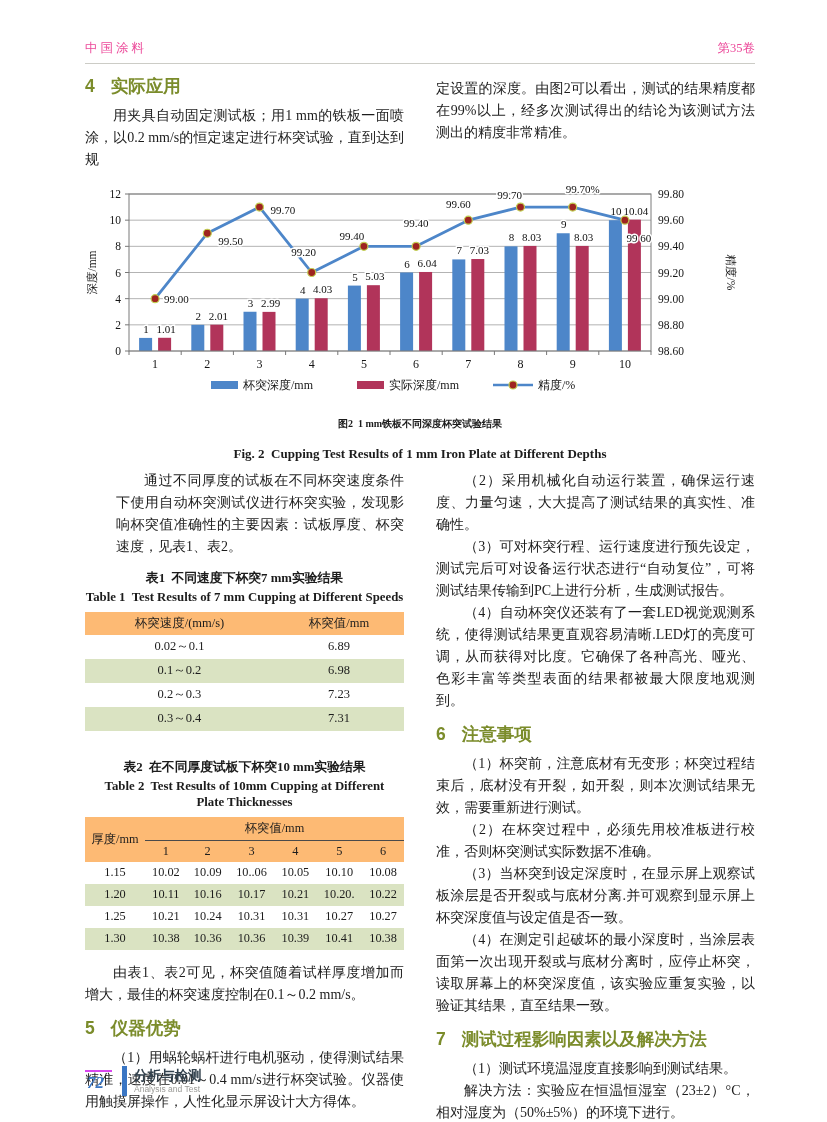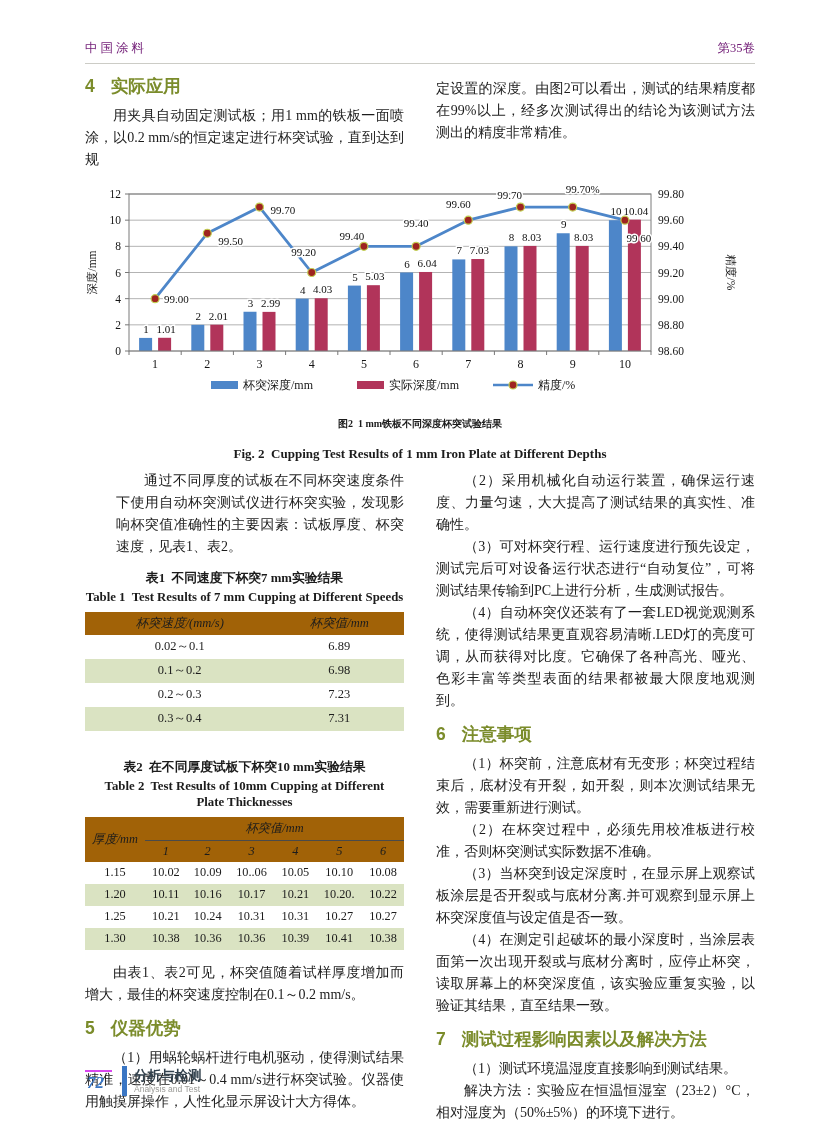--- a/index.html
+++ b/index.html
@@ -3,42 +3,42 @@
 <meta charset="utf-8">
 <style>
   html,body{margin:0;padding:0;background:#ffffff;}
   .page{
     width:827px;height:1122px;position:relative;box-sizing:border-box;
     padding:40px 72px 0 85px;background:#ffffff;overflow:hidden;
     font-family:"Liberation Serif","DejaVu Serif",serif;color:#1c1c1c;
   }
   
   .runhead{display:flex;justify-content:space-between;align-items:flex-end;
-    color:#701a75;font-size:12.5px;padding-bottom:6px;border-bottom:1px solid #ccccc6;gap:12px;}
+    color:#ec4899;font-size:12.5px;padding-bottom:6px;border-bottom:1px solid #ccccc6;gap:12px;}
   .runhead .jn{letter-spacing:3px;}
   
   .two-col{display:flex;gap:32px;}
   .col{width:323px;}
   
   h2.sec{font-family:"Liberation Sans","DejaVu Sans",sans-serif;color:#7b8c2b;
     font-size:17.5px;font-weight:bold;margin:12px 0 7px 0;line-height:1.25;}
   h2.sec .sec-num{margin-right:16px;}
   
   p.body{font-size:14px;line-height:22px;text-align:justify;margin:0;}
   p.indent{text-indent:2em;}
   
   figure{margin:10px 0 2px 0;text-align:center;}
   #chart svg{display:block;margin:0 auto;}
   .cap-cn{font-weight:bold;font-size:10px;margin-top:4px;white-space:pre-wrap;}
   .cap-en{font-weight:bold;font-size:13px;white-space:pre-wrap;margin-top:15px;}
   
   .tbl-cap-cn{text-align:center;font-weight:bold;font-size:12.8px;margin:12px 0 2px;white-space:pre-wrap;}
   .tbl-cap-en{text-align:center;font-weight:bold;font-size:12.8px;line-height:1.3;white-space:pre-wrap;}
   .tbl{width:100%;border-collapse:collapse;font-size:12.5px;text-align:center;margin-top:6px;}
-  .tbl th{background:#a16207;font-weight:normal;padding:3px 2px;font-style:italic;}
+  .tbl th{background:#fdba74;font-weight:normal;padding:3px 2px;}
   .tbl td{padding:3.5px 2px;}
   .tbl tbody tr:nth-child(even) td{background:#dae3c2;}
   .t2 .grp{border-bottom:1px solid #4a4a4a;}
   .t2 th,.t2 td{font-size:12.3px;}
   
   .footer{position:absolute;left:85px;bottom:26px;display:flex;align-items:center;}
   .pageno-block{border-top:2px solid #d946ef;padding:1px 8px 0 2px;margin-right:10px;}
   .pageno{font-style:italic;font-weight:bold;color:#3a76c4;font-size:17px;}
   .footer-bar{width:5px;height:30px;background:#3a76c4;margin-right:7px;}
   .footer-cn{font-family:"Liberation Sans","DejaVu Sans",sans-serif;font-weight:bold;

